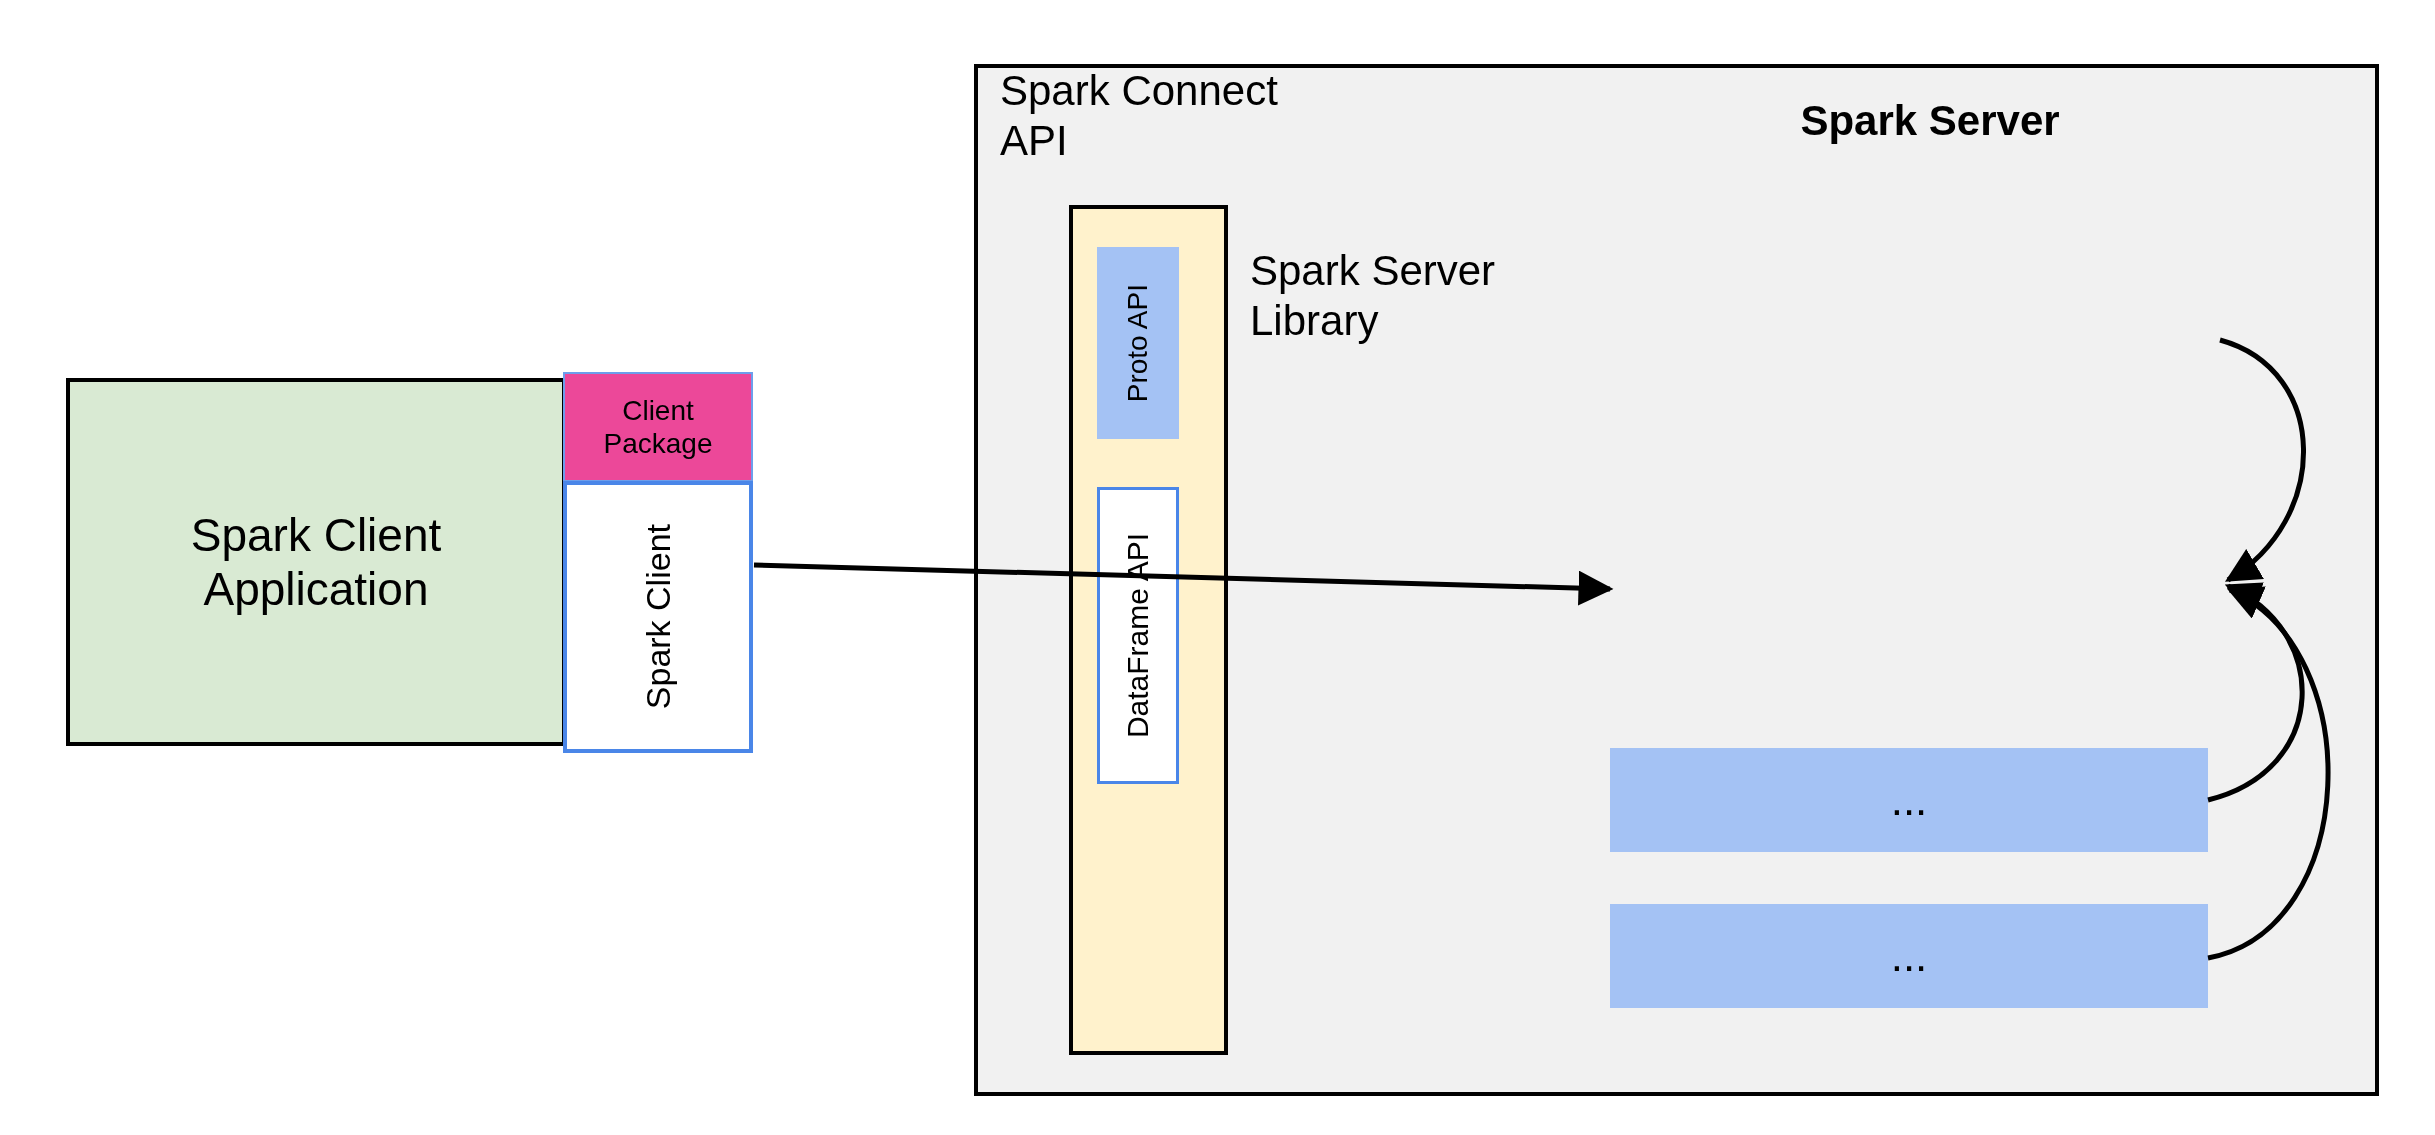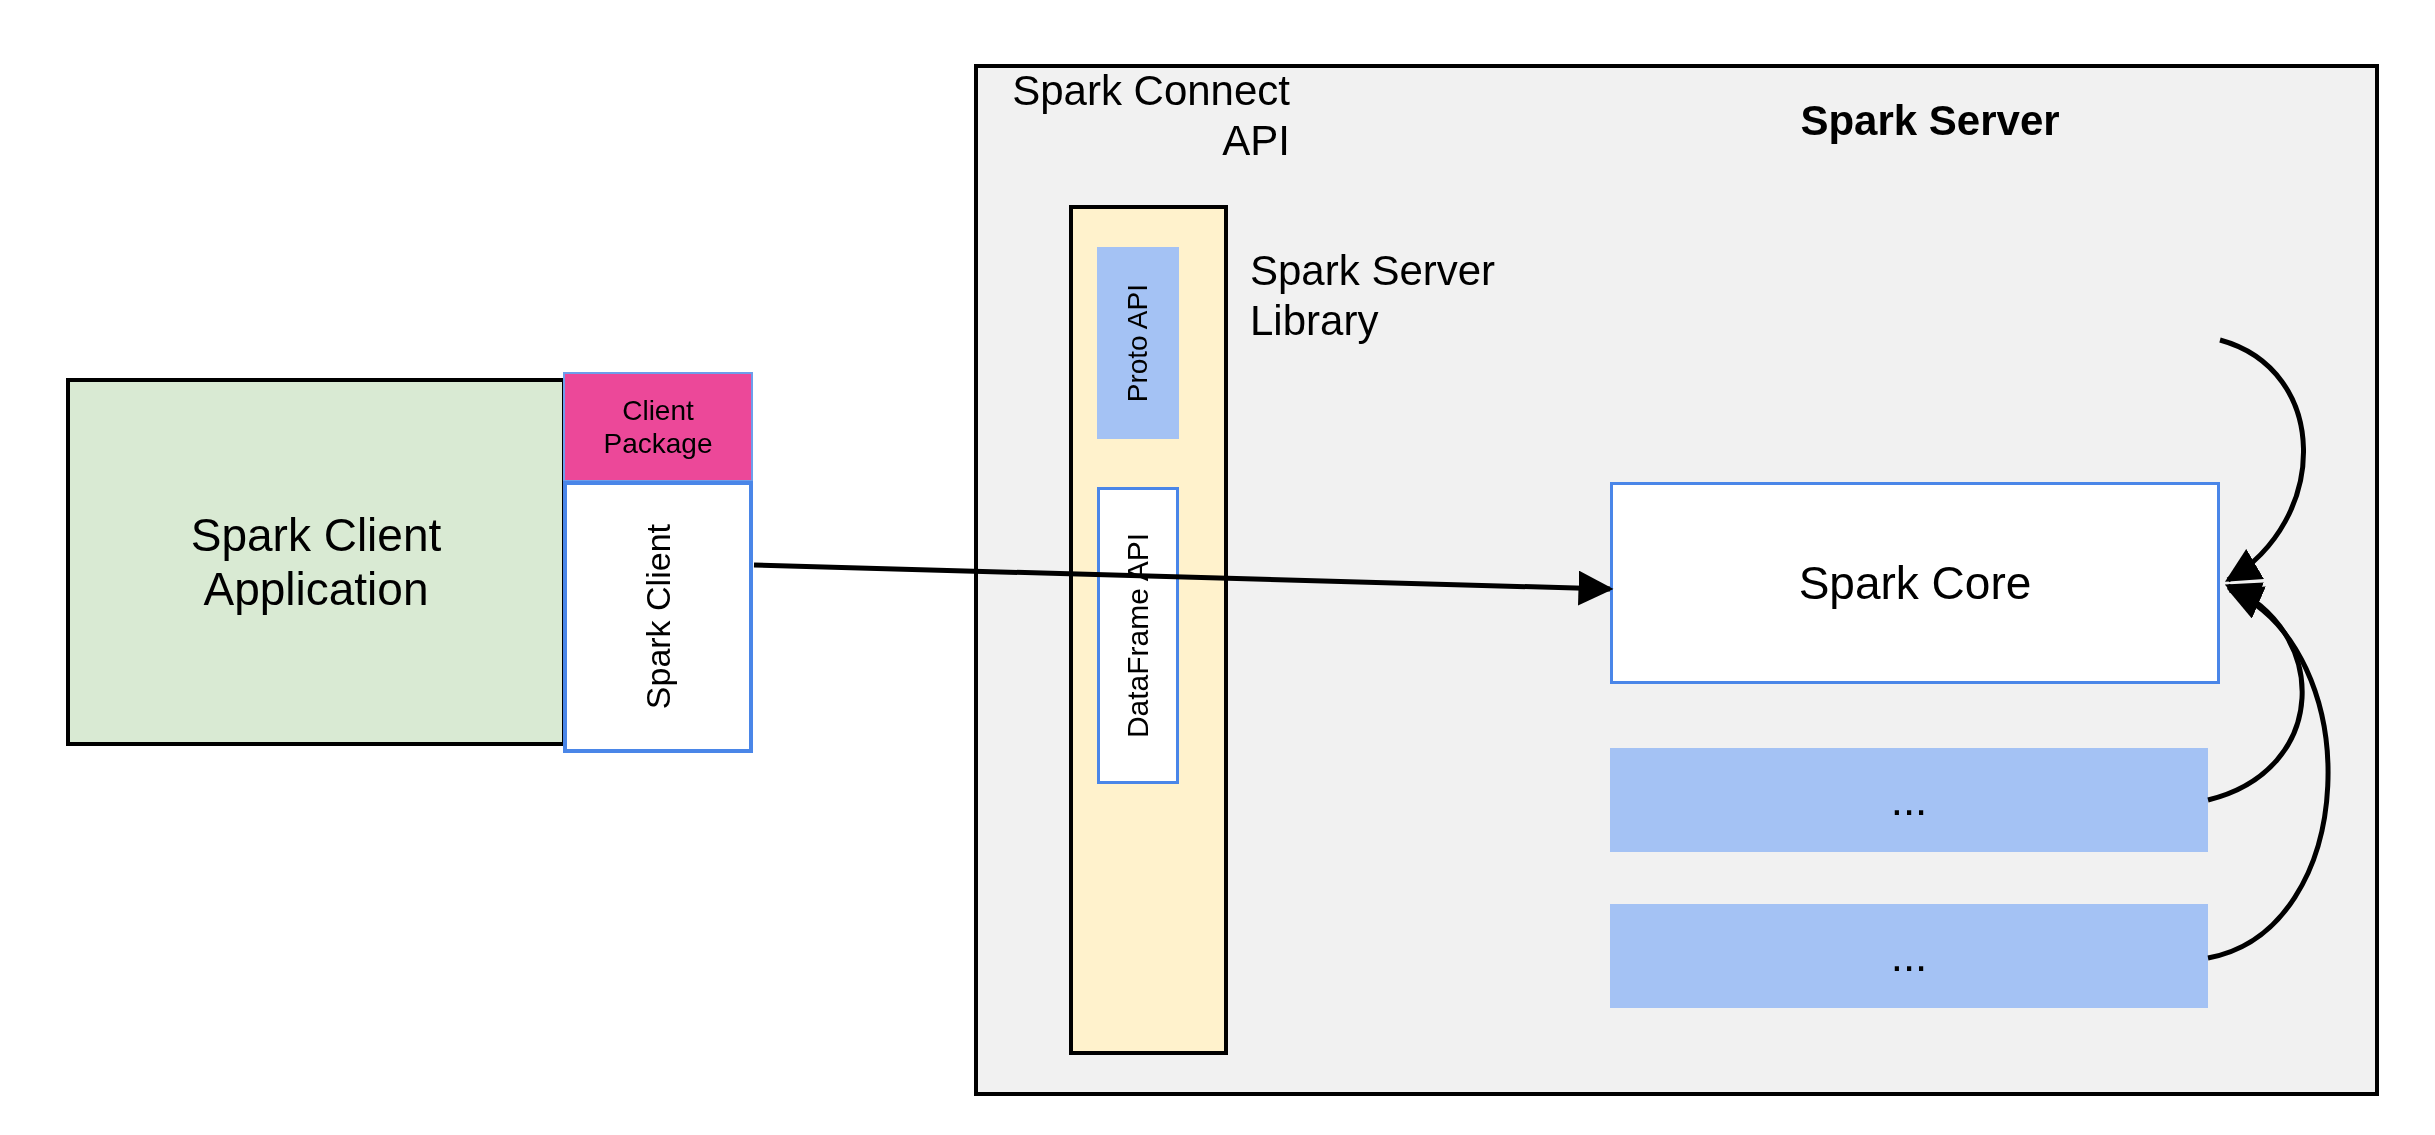--- a/index.html
+++ b/index.html
@@ -70,21 +70,21 @@
     width: 1405px;
     height: 1032px;
     background: #f1f1f1;
     border: 4px solid #000000;
   }
 
   
   .label {
     position: absolute;
     color: #000000;
-    text-align: right;
+    text-align: left;
     line-height: 1.2;
     white-space: pre-line;
   }
   #label-connect-api {
     left: 1000px;
     top: 66px;
     width: 290px;
     font-size: 42px;
   }
   #label-server-library {
@@ -202,23 +202,20 @@
 
   <div class="box" id="proto-api">
     <span class="rot">Proto API</span>
   </div>
 
   <div class="box" id="dataframe-api">
     <span class="rot">DataFrame API</span>
   </div>
 
 
-  <div class="box" id="spark-core">
-    <span>Spark Core</span>
-  </div>
 
   <div class="box" id="etc-1">
     <span>...</span>
   </div>
 
   <div class="box" id="etc-2">
     <span>...</span>
   </div>
 
   <div class="box" id="client-app">

